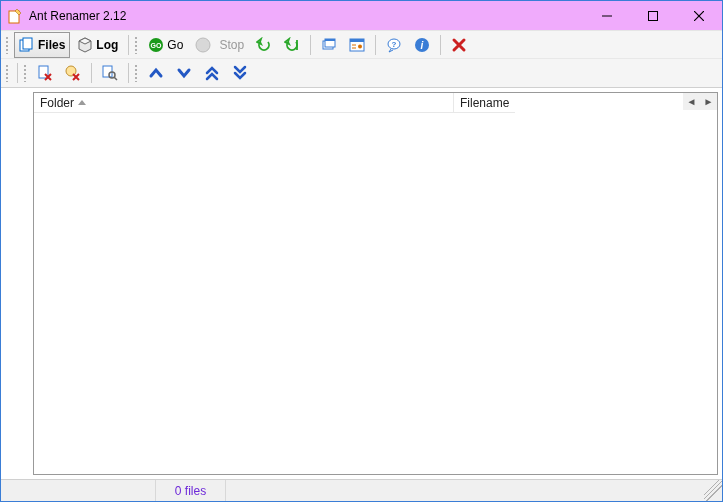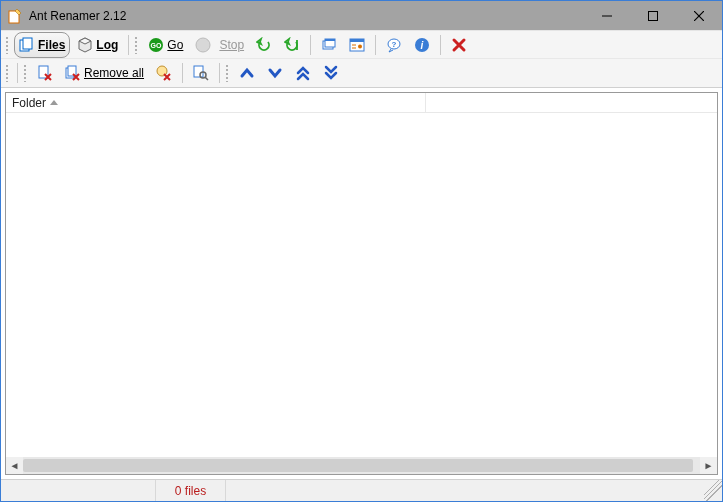--- a/index.html
+++ b/index.html
@@ -10,21 +10,21 @@
     background: #fff;
     width: 723px;
     height: 502px;
     border: 1px solid #3a7dd6;
     display: flex;
     flex-direction: column;
     overflow: hidden;
   }
   .titlebar {
     height: 30px;
-    background: #a3a3a3;
+    background: #f0abfc;
     display: flex;
     align-items: center;
     padding: 0 0 0 6px;
     border-bottom: 1px solid #e5e5e5;
   }
   .titlebar .appicon {
     width: 16px; height: 16px;
     margin-right: 6px;
     display: flex; align-items: center; justify-content: center;
   }
@@ -64,24 +64,23 @@
     width: 1px; height: 20px;
     background: #c8c8c8;
     margin: 0 3px;
   }
   .tb-btn {
     display: flex;
     align-items: center;
     height: 22px;
     padding: 12px 4px;
     border: 1px solid transparent;
-    border-radius: 8px;
+    border-radius: 0;
     gap: 3px;
     cursor: default;
-    text-decoration: underline;
   }
   .tb-btn.active {
     border: 1px solid #999;
     background: linear-gradient(#f7f7f7,#e6e6e6);
   }
   .tb-btn.disabled { color: #999; gap: 8px; }
   .tb-btn .lbl { font-size: 12px; }
   .tb-btn .lbl.bold { font-weight: bold; }
   .ic {
     width: 16px; height: 16px;
@@ -94,22 +93,22 @@
     padding: 4px 4px 4px 4px;
     display: flex;
     flex-direction: column;
     min-height: 0;
   }
   .listview {
     flex: 1;
     border: 1px solid #999;
     background: #fff;
     display: flex;
-    flex-direction: column;
     min-height: 0;
+    margin-left: 28px;
   }
   .lv-header {
     display: flex;
     height: 20px;
     background: #fff;
     border-bottom: 1px solid #e8e8e8;
   }
   .lv-col {
     display: flex;
     align-items: center;
@@ -148,21 +147,21 @@
     background: #cfcfcf;
     border-radius: 2px;
   }
 
   .statusbar {
     height: 22px;
     background: #f0f0f0;
     border-top: 1px solid #d0d0d0;
     display: flex;
     font-size: 12px;
-    color: #b91c1c;
+    color: #6d28d9;
   }
   .status-pane {
     display: flex;
     align-items: center;
     justify-content: center;
     border-right: 1px solid #d8d8d8;
     padding: 0 8px;
   }
   .status-pane.p1 { width: 155px; }
   .status-pane.p2 { width: 70px; }
@@ -336,30 +335,20 @@
 
     <div class="tb-btn">
       <span class="ic">
         <svg width="16" height="16">
             <rect x="2" y="1" width="9" height="12" fill="#fff" stroke="#3a7dd6"></rect>
             <path d="M8 9 L14 15 M14 9 L8 15" stroke="#cc2020" stroke-width="2"></path>
           </svg>
       </span>
     </div>
 
-    <div class="tb-btn">
-      <span class="ic">
-        <svg width="16" height="16">
-            <rect x="1" y="3" width="8" height="10" fill="#fff" stroke="#3a7dd6"></rect>
-            <rect x="3" y="1" width="8" height="10" fill="#fff" stroke="#3a7dd6"></rect>
-            <path d="M8 9 L14 15 M14 9 L8 15" stroke="#cc2020" stroke-width="2"></path>
-          </svg>
-      </span>
-      <span class="lbl">Remove all</span>
-    </div>
 
     <div class="tb-btn">
       <span class="ic">
         <svg width="16" height="16">
             <circle cx="6" cy="6" r="5" fill="#ffe39a" stroke="#c09030"></circle>
             <path d="M8 9 L14 15 M14 9 L8 15" stroke="#cc2020" stroke-width="2"></path>
           </svg>
       </span>
     </div>
 
@@ -412,20 +401,23 @@
   </div>
 </div>
 
 <div class="content-area">
   <div class="listview">
     <div class="lv-header">
       <div class="lv-col folder">
         <span>Folder</span>
         <span class="sort-arrow"></span>
       </div>
+      <div class="lv-col filename">
+        <span>Filename</span>
+      </div>
     </div>
     <div class="lv-body"></div>
     <div class="hscroll">
       <div class="arrow">◄</div>
       <div class="track">
         <div class="thumb"></div>
       </div>
       <div class="arrow">►</div>
     </div>
   </div>

